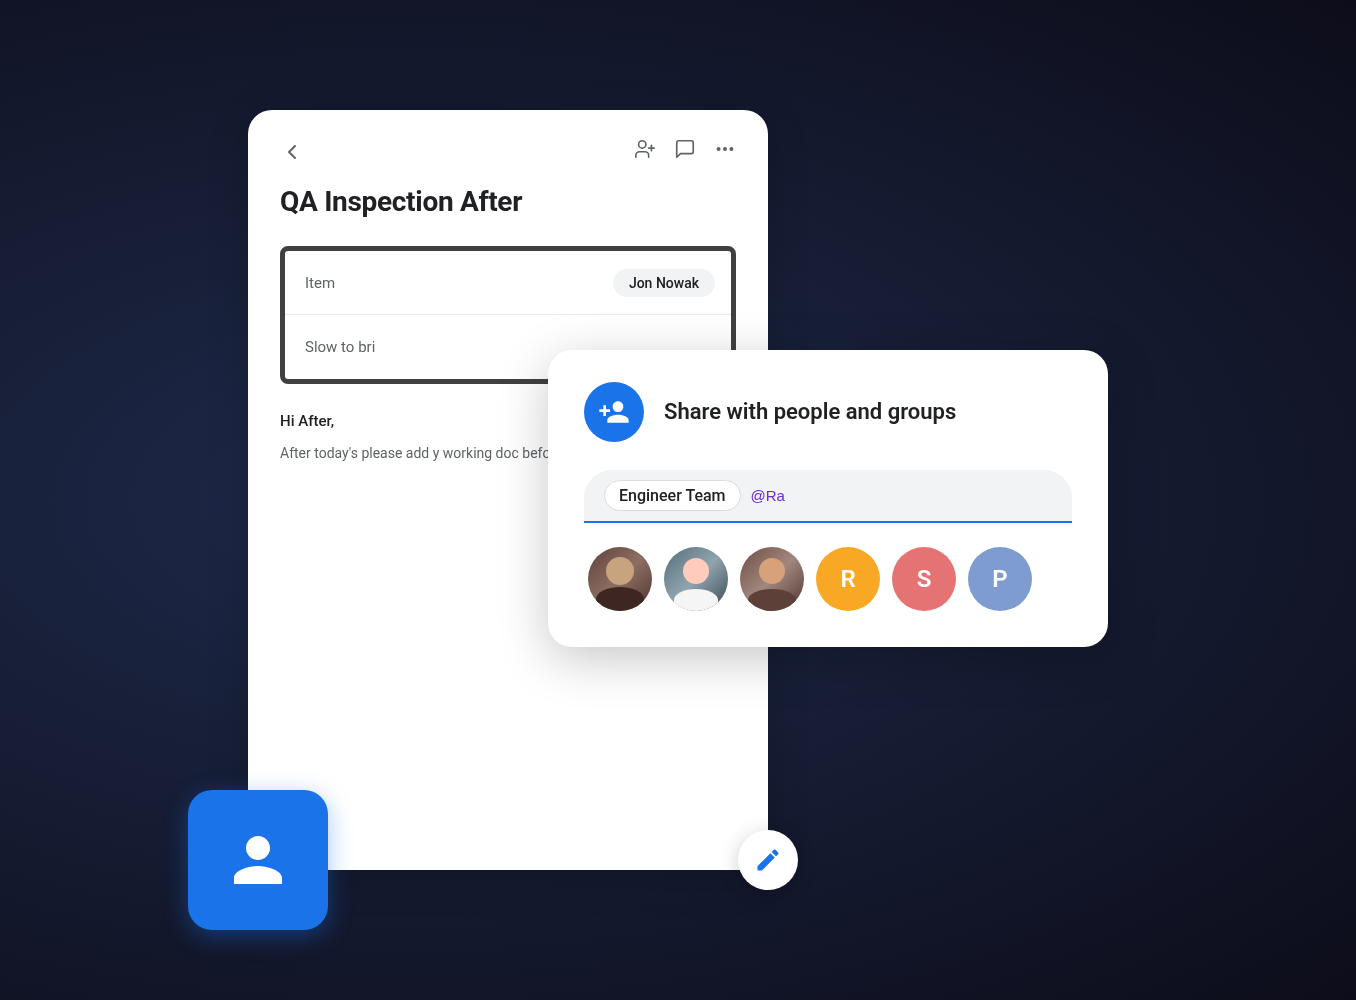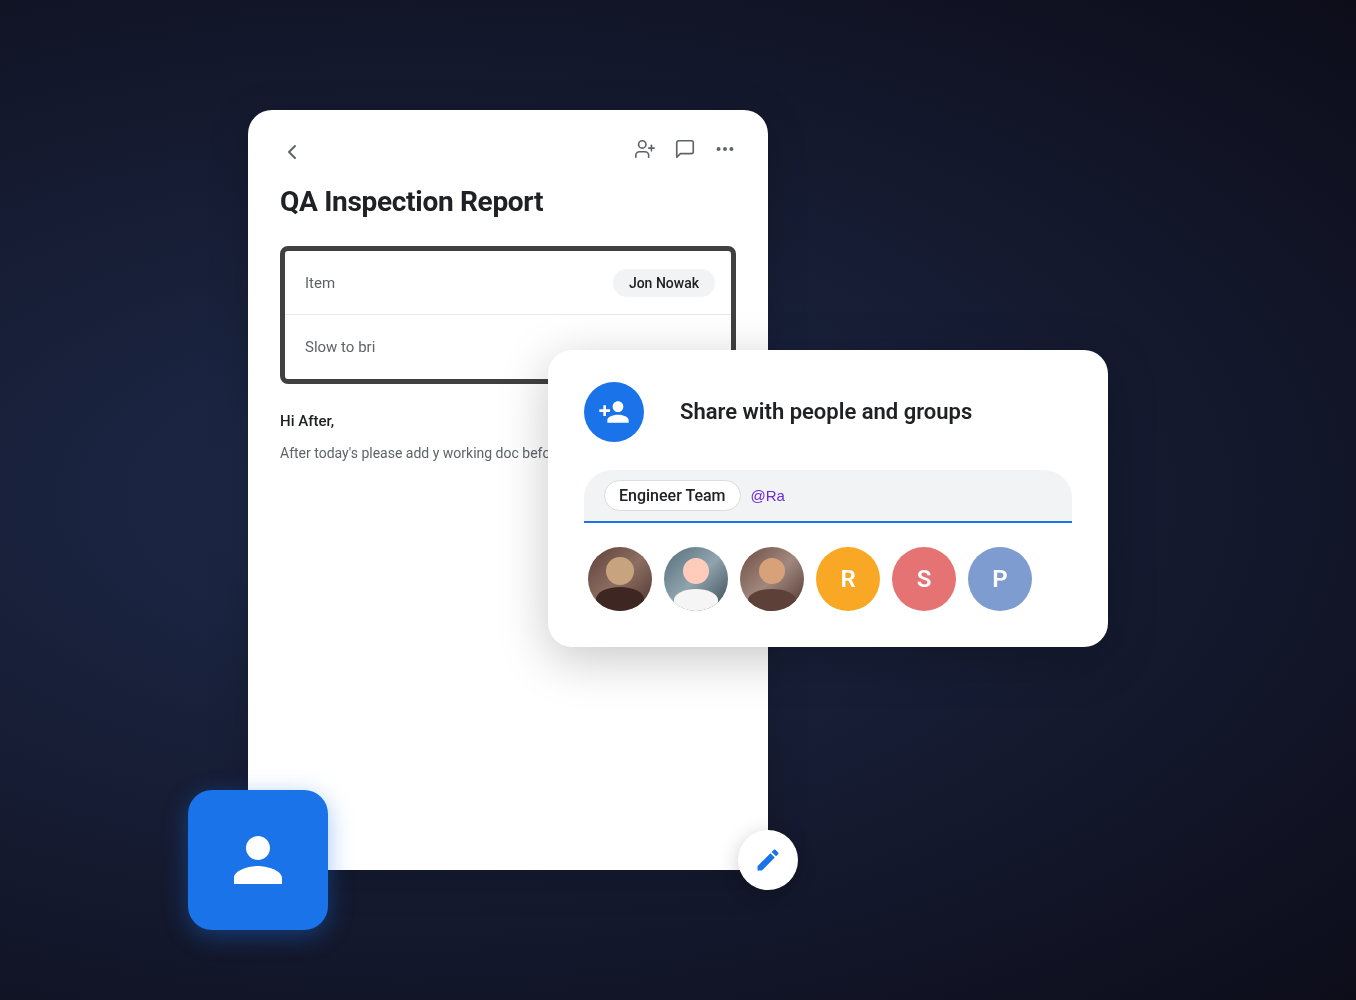--- a/index.html
+++ b/index.html
@@ -139,21 +139,21 @@
       background: #ffffff;
       border-radius: 24px;
       box-shadow: 0 12px 50px rgba(0,0,0,0.22);
       padding: 32px 36px 36px 36px;
       z-index: 10;
     }
 
     .share-header {
       display: flex;
       align-items: center;
-      gap: 36px;
+      gap: 20px;
       margin-bottom: 28px;
     }
 
     .share-icon-circle {
       width: 60px;
       height: 60px;
       border-radius: 50%;
       background: #1a73e8;
       display: flex;
       align-items: center;
@@ -399,21 +399,21 @@
         <span class="doc-action-icon">
           <svg width="22" height="22" viewBox="0 0 24 24" fill="none" stroke="#5f6368" stroke-width="2" stroke-linecap="round">
             <circle cx="5" cy="12" r="1.2" fill="#5f6368"></circle>
             <circle cx="12" cy="12" r="1.2" fill="#5f6368"></circle>
             <circle cx="19" cy="12" r="1.2" fill="#5f6368"></circle>
           </svg>
         </span>
       </div>
     </div>
 
-    <div class="doc-title">QA Inspection Report</div>
+    <div class="doc-title">QA Inspection After</div>
 
     <div class="doc-table">
       <div class="doc-table-row">
         <div class="doc-table-cell-left">Item</div>
         <div class="doc-table-cell-right">
           <span class="assignee-chip">Jon Nowak</span>
         </div>
       </div>
       <div class="doc-table-row">
         <div class="doc-table-cell-left">Slow to bri</div>

